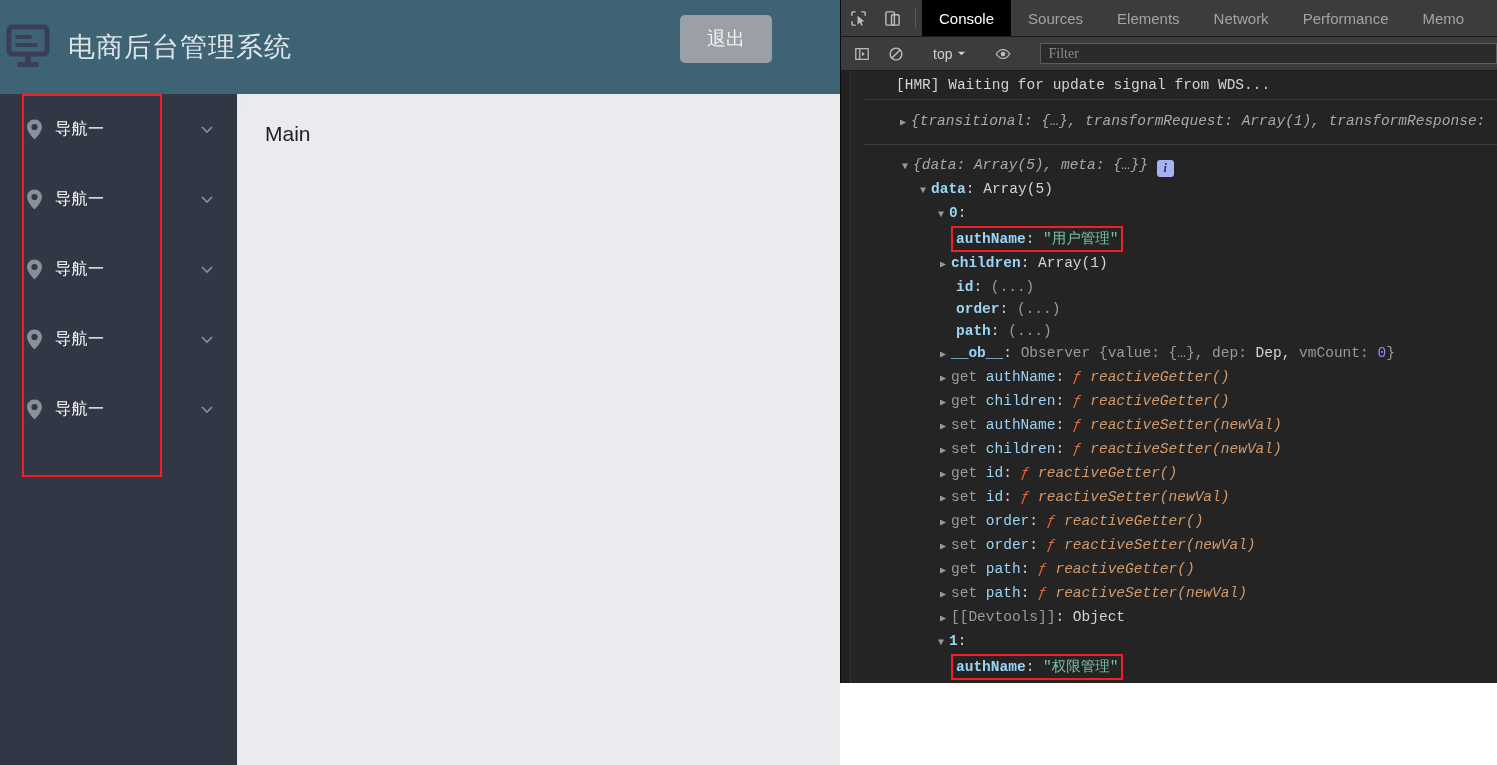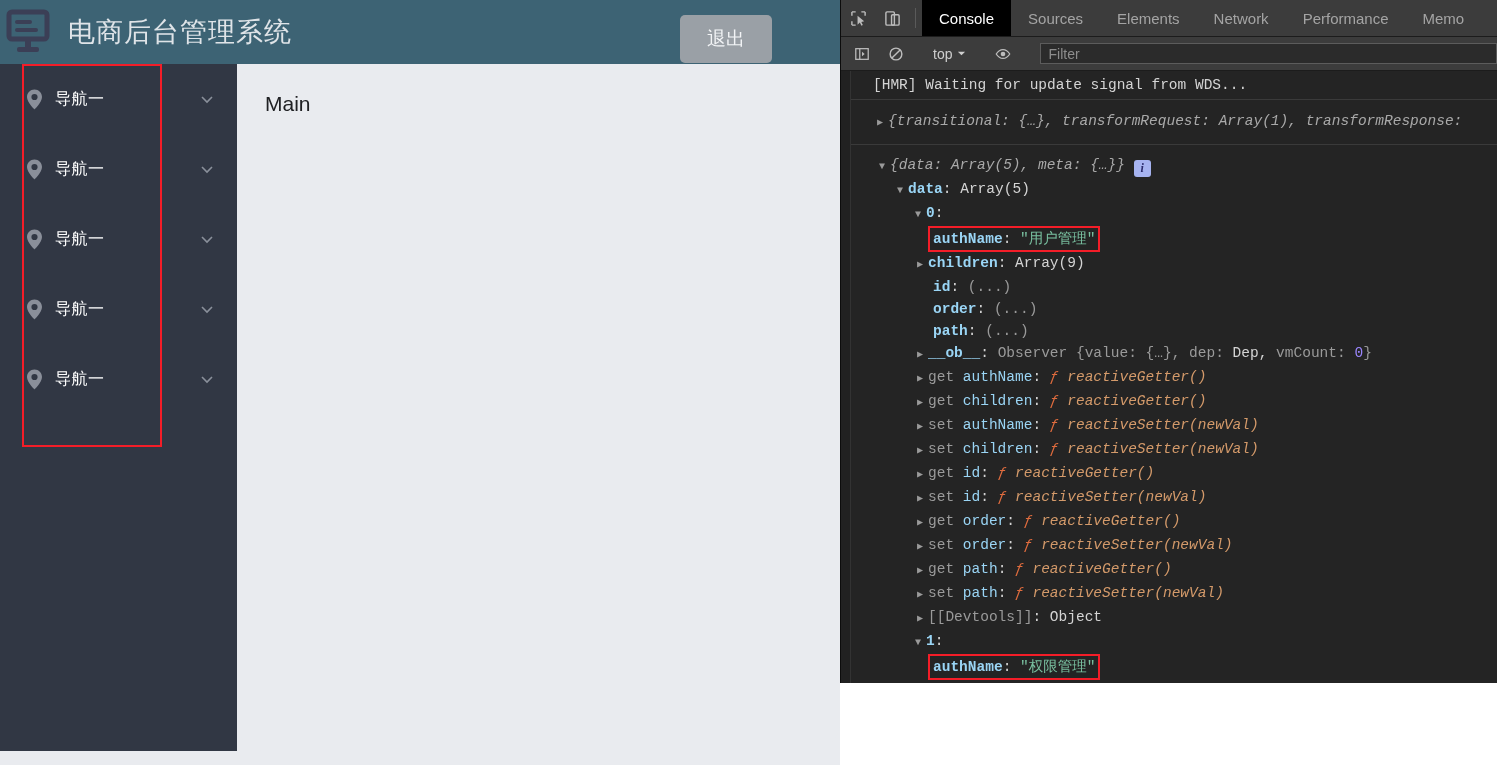--- a/index.html
+++ b/index.html
@@ -8,21 +8,21 @@
     overflow: hidden;
     background: #ffffff;
     font-family: "Liberation Sans", sans-serif;
   }
   #root { position: relative; width: 1497px; height: 765px; display: flex; }
 
   
   .app { width: 840px; height: 765px; position: relative; background: #e9ebef; overflow: hidden; }
 
   .app-header {
-    height: 64px; background: #3d6374;
+    height: 94px; background: #3d6374;
     display: flex; align-items: center; position: relative;
   }
   .logo-icon { width: 52px; height: 52px; margin-left: 4px; flex: 0 0 auto; }
   .app-title {
     color: #dfe4e8; font-size: 27px; margin-left: 12px;
     letter-spacing: 1px; white-space: nowrap;
   }
   .logout-btn {
     position: absolute; right: 68px; top: 15px;
     width: 92px; height: 48px; background: #9aa0a6;
@@ -84,33 +84,33 @@
     height: 34px; background: #3c3c3c; display: flex; align-items: center;
     border-bottom: 1px solid #1c1c1c; padding-left: 4px;
   }
   .ctx-select {
     color: #cfcfcf; font-family: "Liberation Sans", sans-serif; font-size: 14px;
     display: flex; align-items: center; gap: 5px; padding: 0 7px; cursor: pointer;
   }
   .filter-box {
     flex: 1; height: 21px; margin-left: 7px; margin-right: 0;
     background: #2b2b2b; border: 1px solid #5c5c5c;
-    color: #8d8d8d; font-family: Liberation Sans, sans-serif; font-size: 14px;
+    color: #8d8d8d; font-family: Liberation Serif, serif; font-size: 14px;
     padding: 0 7px; line-height: 19px; outline: none;
   }
   .filter-box::placeholder { color: #8d8d8d; }
 
   .console {
     height: 694px; background: #242424; overflow: hidden; position: relative;
   }
   .c-row {
     border-bottom: 1px solid #3a3a3a;
     padding: 4px 0 4px 10px;
     font-size: 14.5px; line-height: 20px;
-    color: #d4d4d4; white-space: nowrap;
+    color: #d4d4d4; white-space: nowrap; margin-left: 23px;
   }
   .c-row.tall { padding-top: 11px; padding-bottom: 11px; }
   .c-gutter { position: absolute; left: 0; top: 0; width: 10px; height: 100%;
               background: #212121; border-right: 1px solid #333; }
 
   .obj-line { color: #a9a9a9; font-style: italic; }
   .link { color: #7cb7f0; text-decoration: underline; }
   .txt { color: #d4d4d4; }
 
   .tree { padding: 3px 0 0 10px; font-size: 14.5px; line-height: 22px; white-space: nowrap; }
@@ -330,21 +330,21 @@
 
           <span class="tr ind3">
             <span class="arrow">▼</span><span class="idx">0</span><span class="val">:</span>
           </span>
 
           <span class="tr ind4">
             <span class="hl-box"><span class="key">authName</span><span class="val">: </span><span class="str">"用户管理"</span></span>
           </span>
 
           <span class="tr ind3" style="padding-left:56px">
-            <span class="arrow">▶</span><span class="key">children</span><span class="val">: </span><span class="val">Array(9)</span>
+            <span class="arrow">▶</span><span class="key">children</span><span class="val">: </span><span class="val">Array(1)</span>
           </span>
 
           <span class="tr ind4">
             <span class="key">id</span><span class="val">: </span><span class="dim">(...)</span>
           </span>
 
           <span class="tr ind4">
             <span class="key">order</span><span class="val">: </span><span class="dim">(...)</span>
           </span>
 

